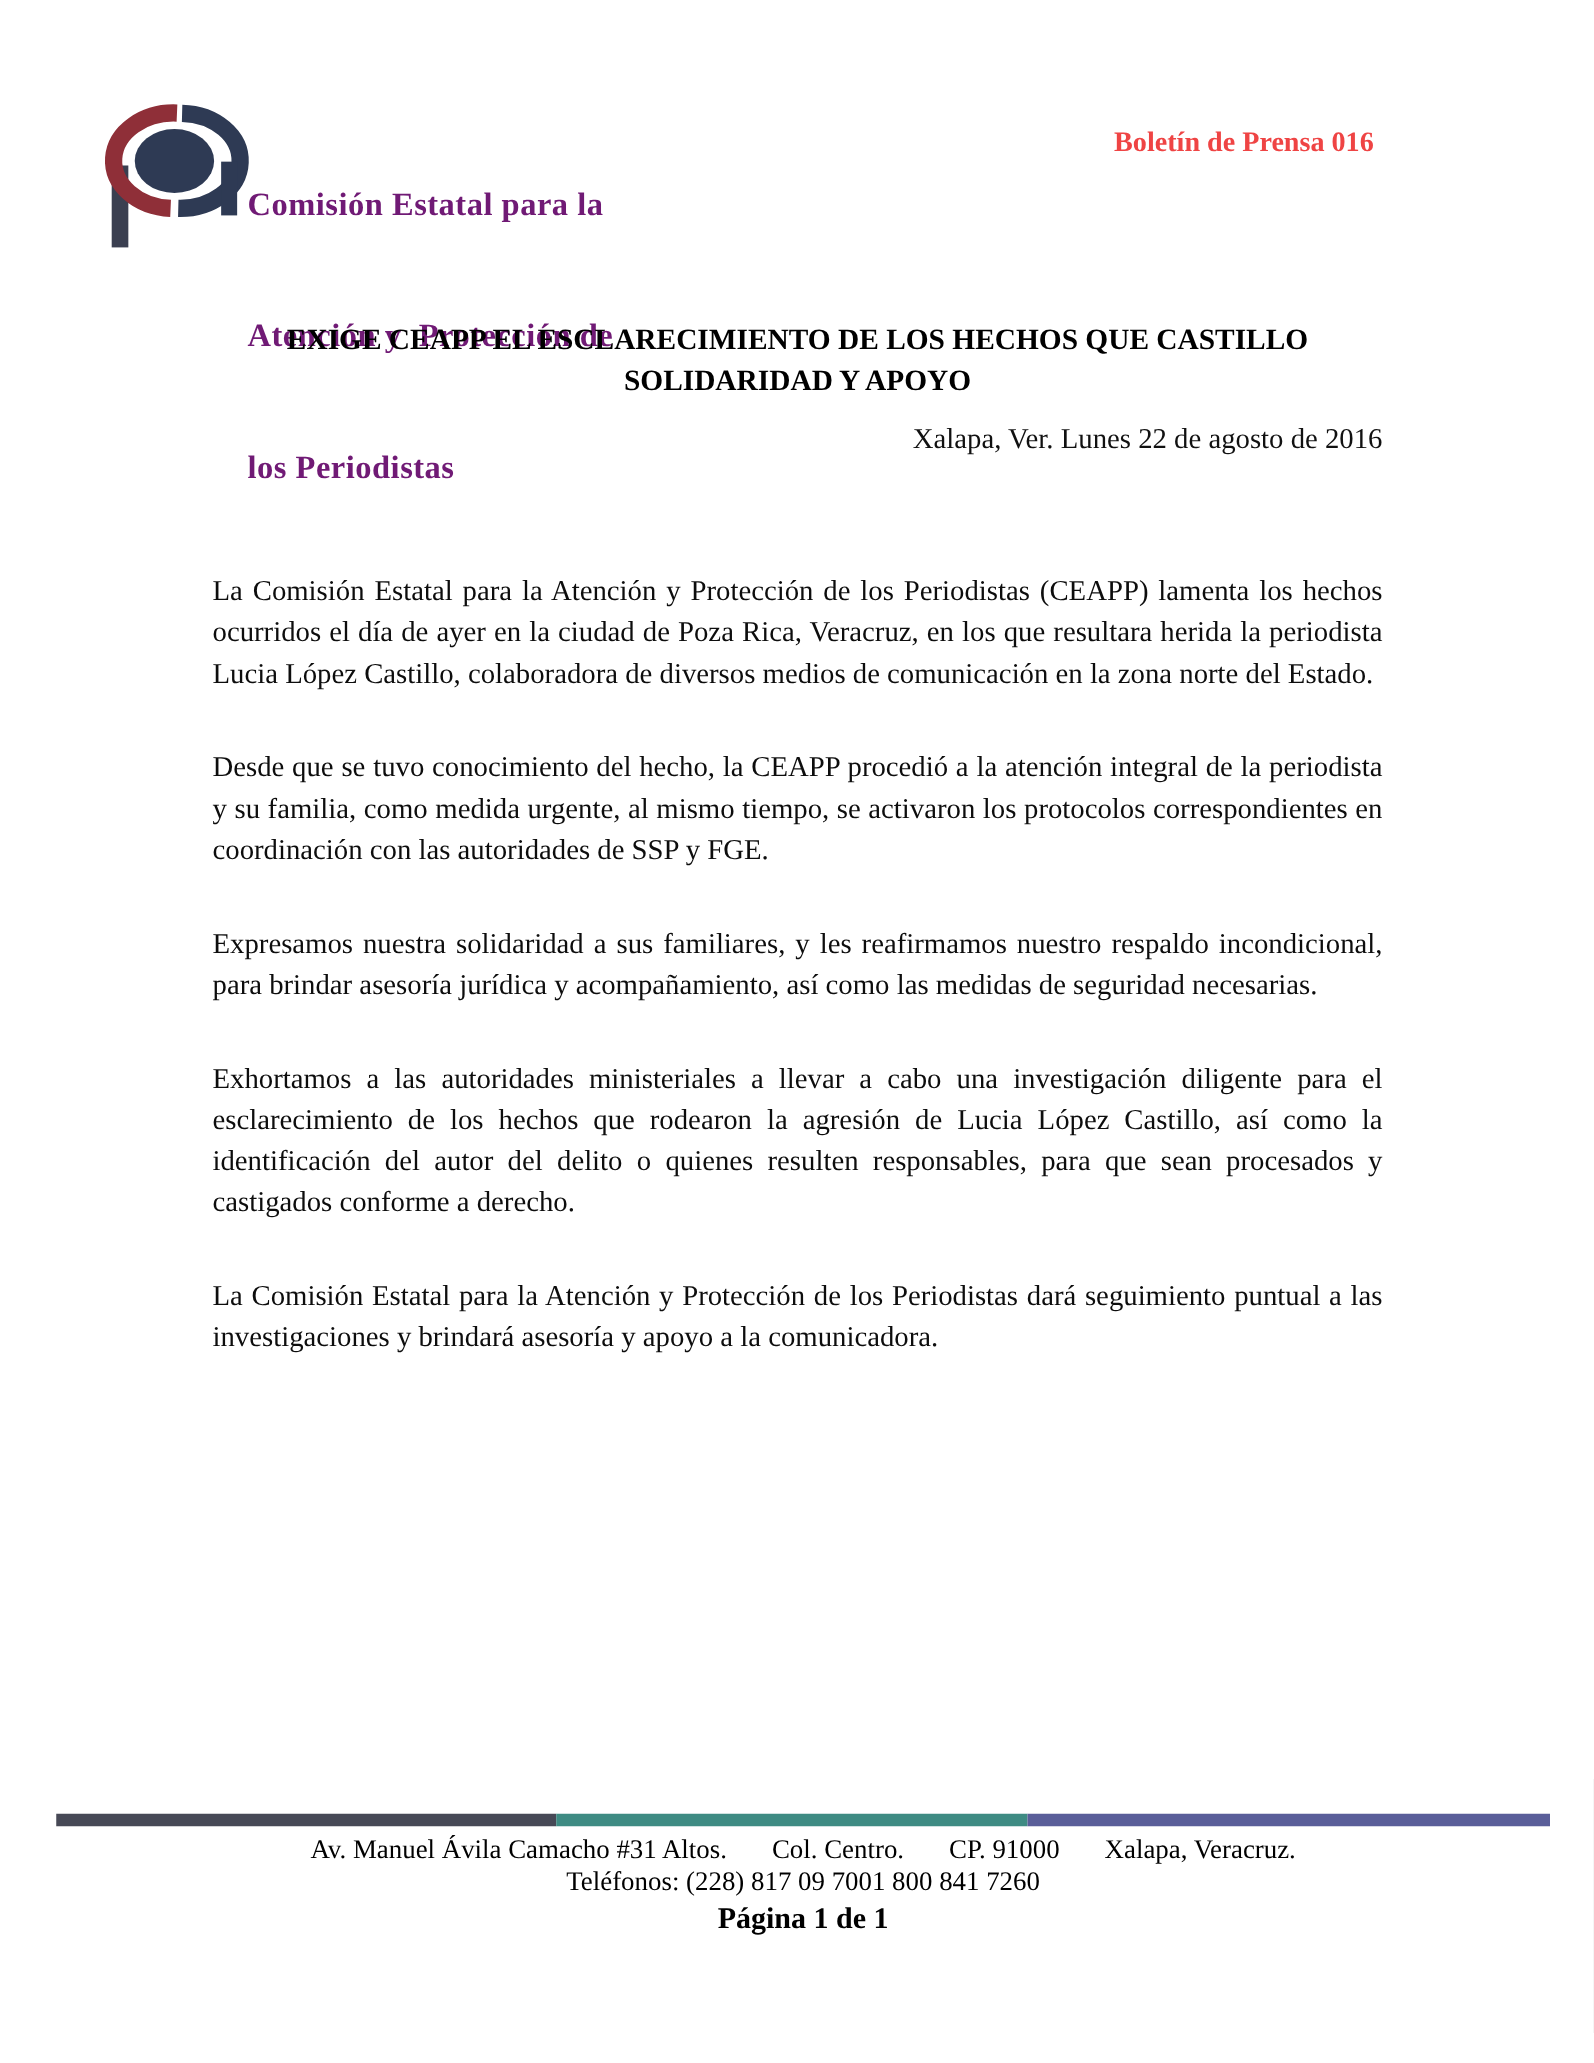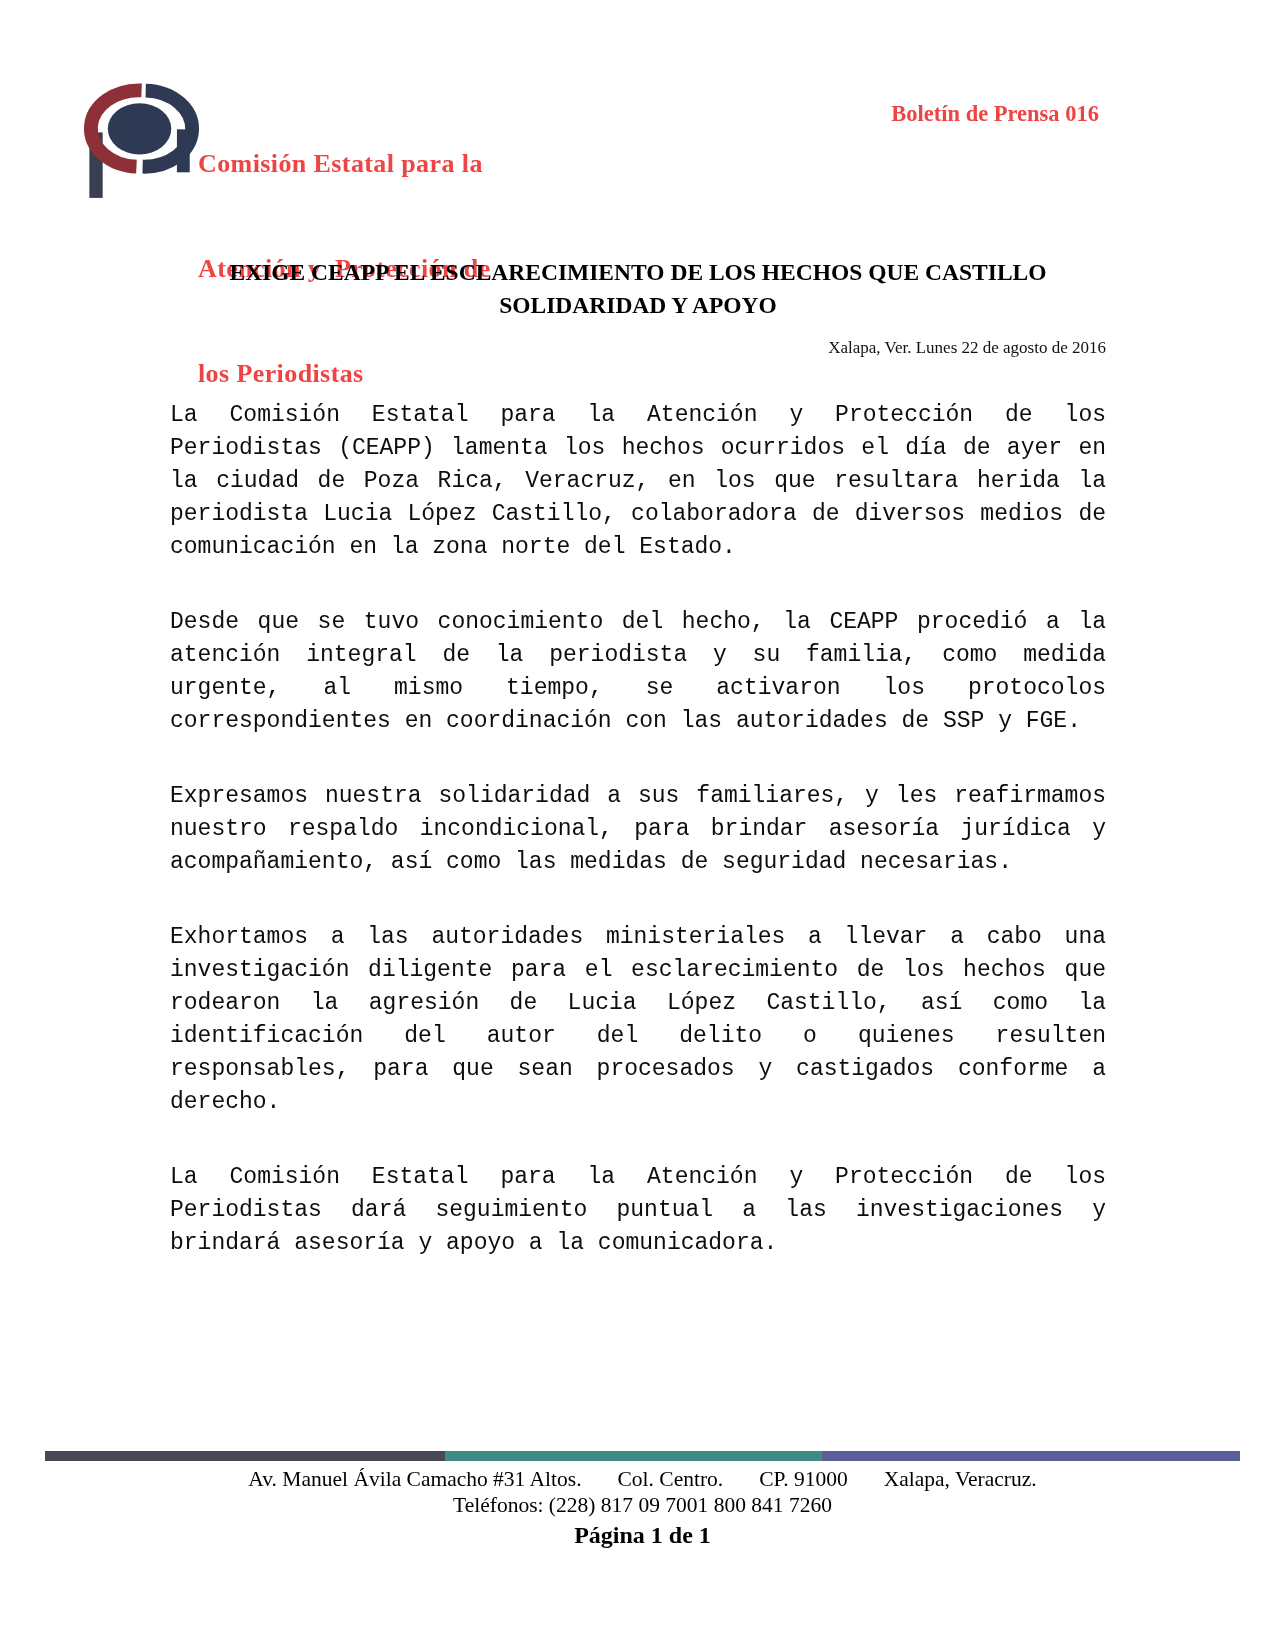--- a/index.html
+++ b/index.html
@@ -6,34 +6,34 @@
   .page{
     position:relative;width:1275px;height:1650px;background:#ffffff;
     overflow:hidden;font-family:"Liberation Serif",serif;color:#111;
     margin:0 auto;
   }
   
   .logo{position:absolute;left:74px;top:72px;width:128px;height:130px;}
   .brand{
     position:absolute;left:198px;top:76px;
     font-weight:bold;font-size:26px;line-height:35px;
-    color:#ef4444;letter-spacing:0.4px;white-space:pre;
+    color:#701a75;letter-spacing:0.4px;white-space:pre;
   }
   .bulletin{
     position:absolute;top:101px;right:176px;
     font-size:22.5px;font-weight:bold;color:#ef4444;
   }
   
   .content{position:absolute;left:170px;top:0;width:936px;}
   .doc-title{
     margin-top:256px;text-align:center;
     font-weight:bold;font-size:23.5px;line-height:33px;color:#000;
   }
-  .dateline{margin-top:16px;text-align:right;font-size:17px;}
-  .bodytext{margin-top:41px;font-family:Liberation Mono, monospace;}
+  .dateline{margin-top:16px;text-align:right;font-size:23px;}
+  .bodytext{margin-top:92px;}
   .bodytext p{
     font-size:23px;line-height:33px;text-align:justify;
     margin:0 0 42px 0;color:#0d0d0d;
   }
   
   .footer-bar{position:absolute;left:45px;top:1451px;width:1195px;height:10px;display:flex;}
   .footer-bar .seg1{width:33.5%;height:100%;}
   .footer-bar .seg2{width:31.5%;height:100%;}
   .footer-bar .seg3{width:35%;height:100%;}
   .footer-text{

